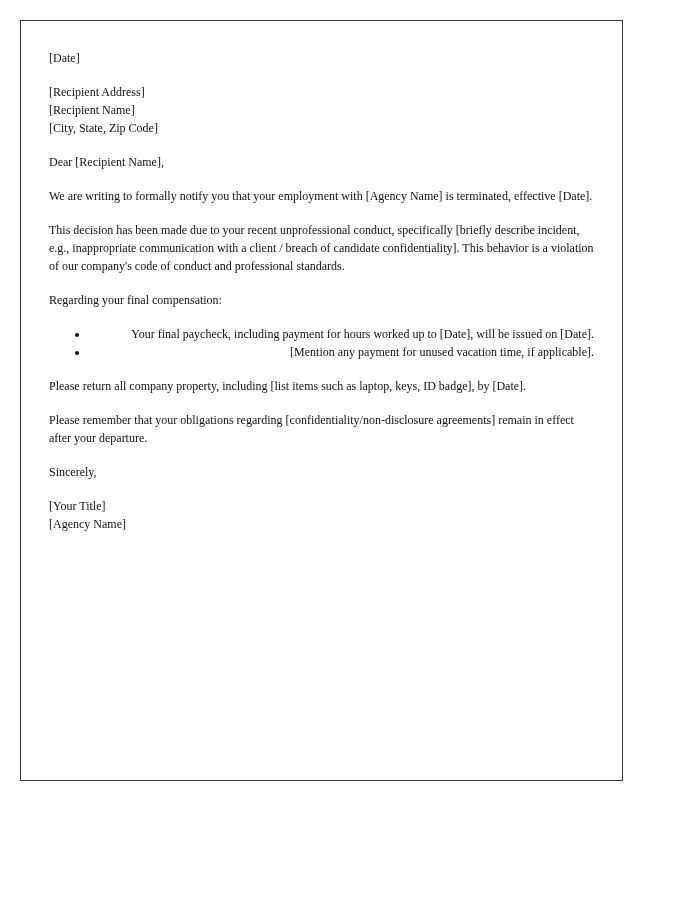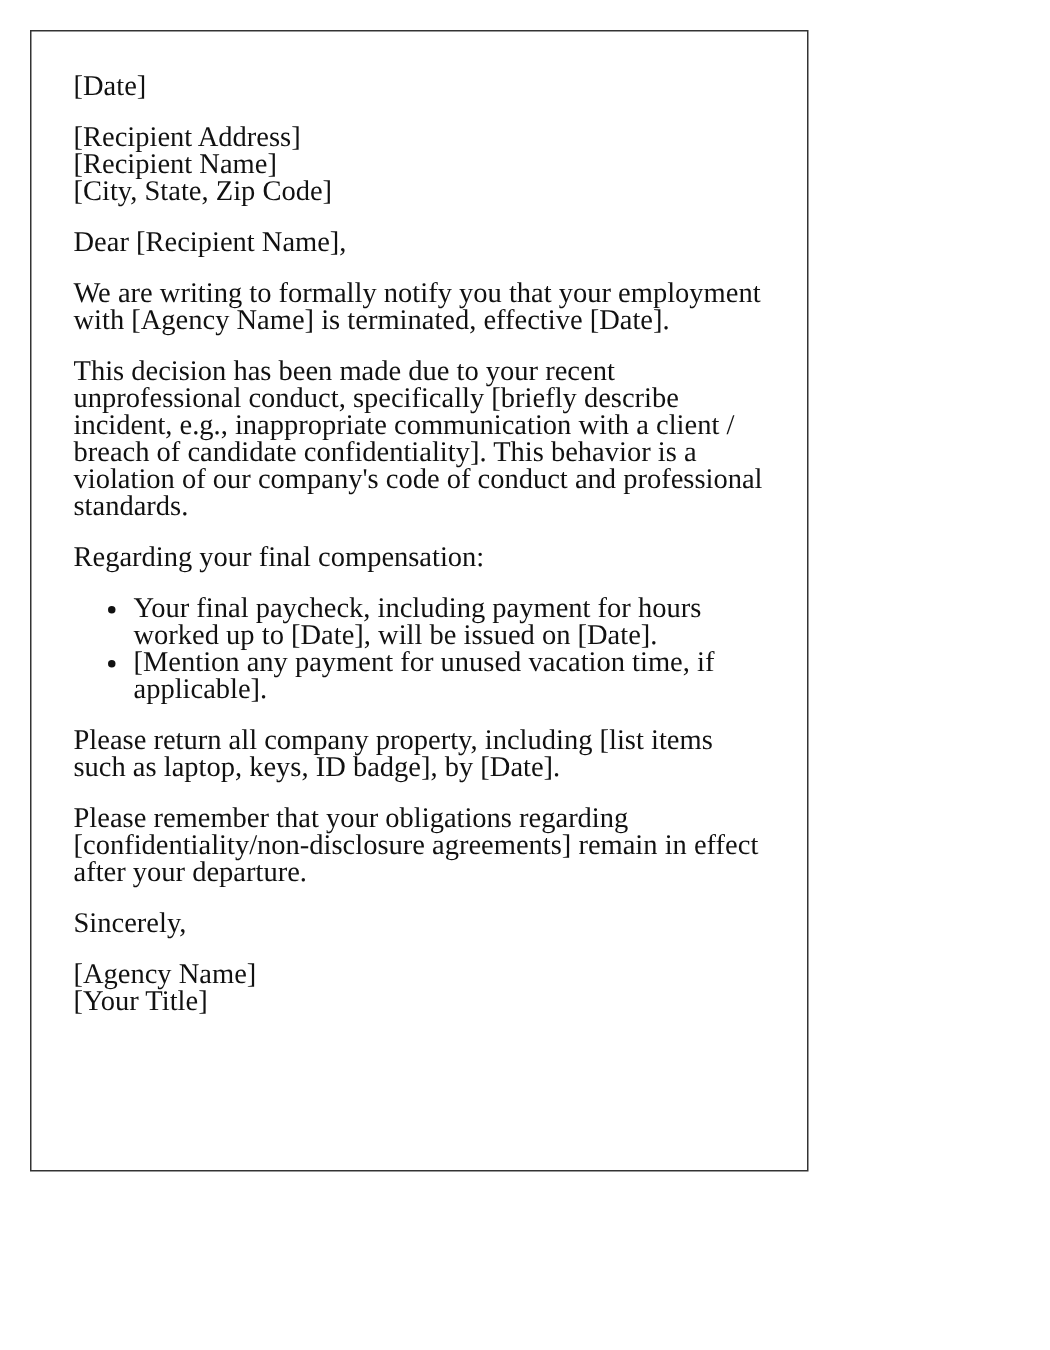--- a/index.html
+++ b/index.html
@@ -1,31 +1,31 @@
 <!DOCTYPE html>
 <html><head>
   <meta charset="utf-8">
   <style>
     html, body { margin: 0; padding: 0; background: #ffffff; }
     body { width: 700px; height: 900px; position: relative; }
     .letter {
       position: absolute;
       left: 20px; top: 20px;
-      width: 519px; height: 761px;
+      width: 603px; height: 761px;
       box-sizing: border-box;
       border: 1px solid #333333;
       padding: 28px 28px 20px 28px;
       font-family: "Liberation Serif", "DejaVu Serif", serif;
-      font-size: 19px;
+      font-size: 12px;
       line-height: 18px;
       color: #111111;
     }
     .letter p { margin: 0 0 16px 0; }
     .line { display: block; }
-    ul { margin: 0 0 16px 0; padding-left: 40px; }
+    ul { margin: 0 0 16px 0; padding-left: 40px; text-align: right; }
     ul li { margin: 0; }
   </style>
 </head>
 <body>
 
 <div class="letter">
   <p>[Date]</p>
 
   <p>
     <span class="line">[Recipient Address]</span>
@@ -47,16 +47,16 @@
     <li>[Mention any payment for unused vacation time, if applicable].</li>
   </ul>
 
   <p>Please return all company property, including [list items such as laptop, keys, ID badge], by [Date].</p>
 
   <p>Please remember that your obligations regarding [confidentiality/non-disclosure agreements] remain in effect after your departure.</p>
 
   <p>Sincerely,</p>
 
   <p>
+    <span class="line">[Your Title]</span>
     <span class="line">[Agency Name]</span>
-    <span class="line">[Your Title]</span>
   </p>
 </div>
 
 </body></html>

